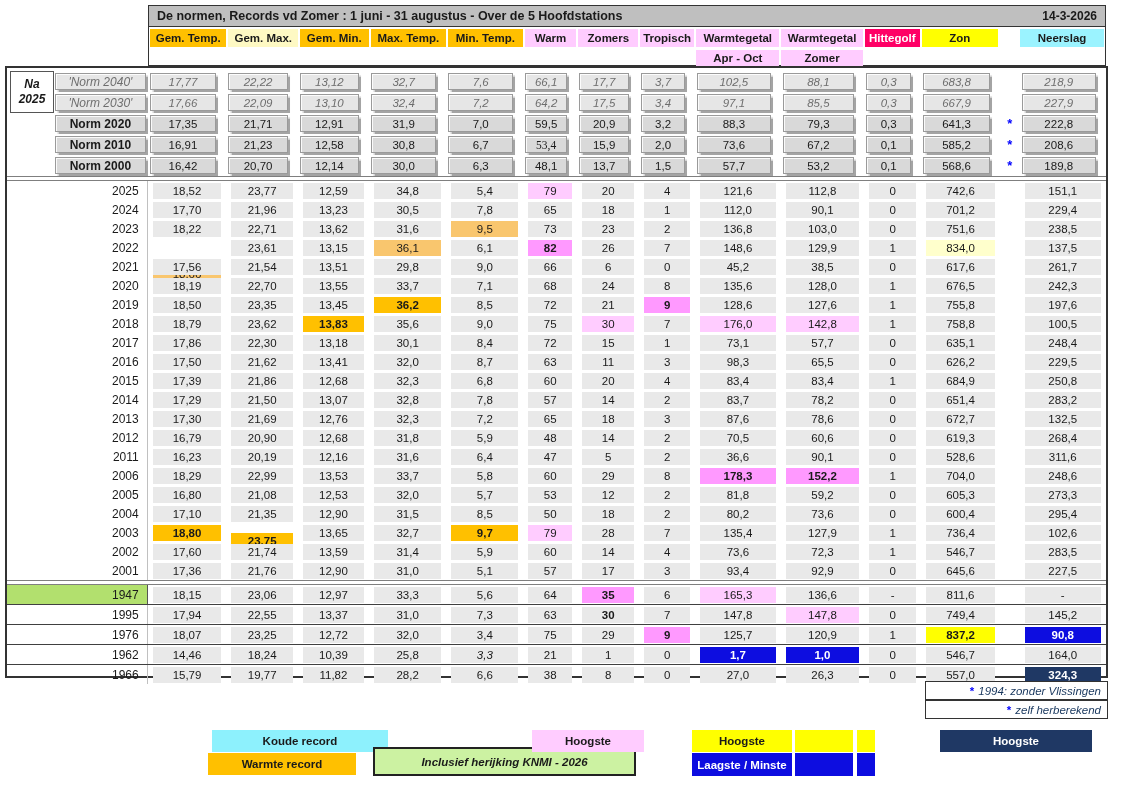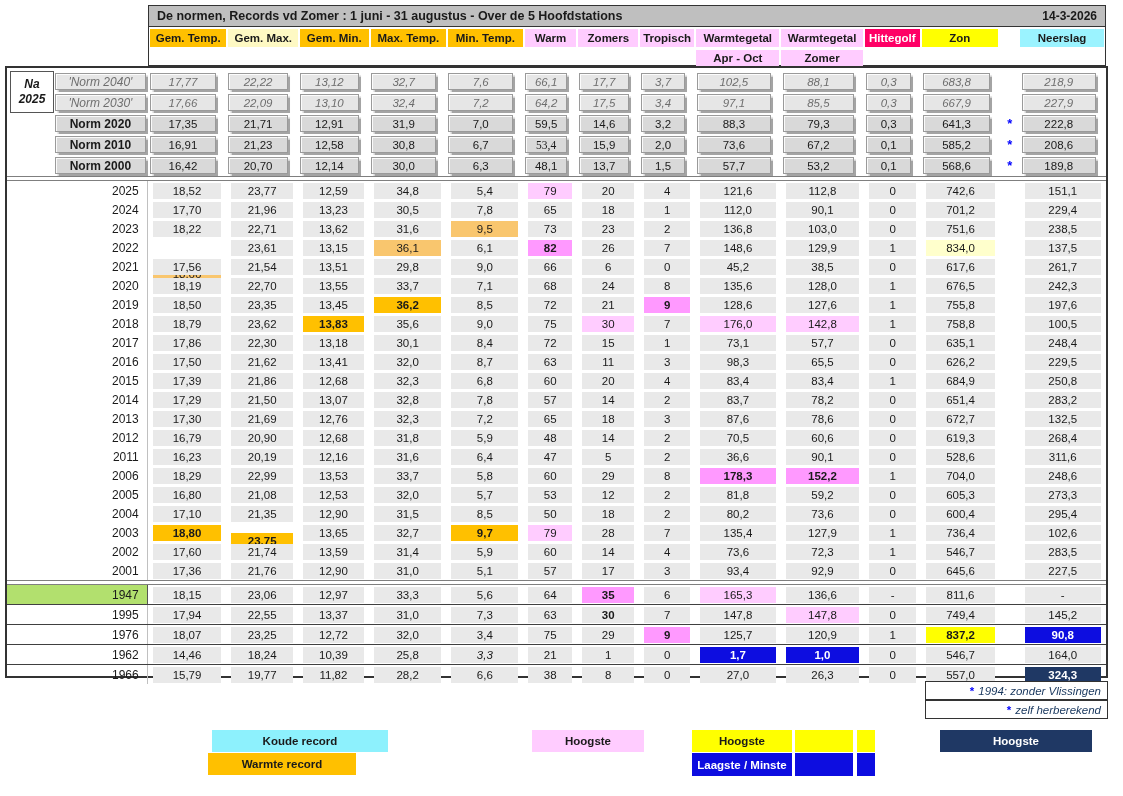--- a/index.html
+++ b/index.html
@@ -252,21 +252,21 @@
           <div class="dcell" style="width: 79px;">
             <div class="nbox">31,9</div>
           </div>
           <div class="dcell" style="width: 78px;">
             <div class="nbox">7,0</div>
           </div>
           <div class="dcell" style="width: 55px;">
             <div class="nbox">59,5</div>
           </div>
           <div class="dcell" style="width: 63px;">
-            <div class="nbox">14,6</div>
+            <div class="nbox">20,9</div>
           </div>
           <div class="dcell" style="width: 57px;">
             <div class="nbox">3,2</div>
           </div>
           <div class="dcell" style="width: 87px;">
             <div class="nbox">88,3</div>
           </div>
           <div class="dcell" style="width: 85px;">
             <div class="nbox">79,3</div>
           </div>
@@ -1508,20 +1508,21 @@
     <span class="note-star">*</span>
     <span>1994: zonder Vlissingen</span>
   </div>
   <div class="note-box" style="top:700px;">
     <span class="note-star">*</span>
     <span>zelf herberekend</span>
   </div>
 
   <div class="lg" style="left:212px;top:730px;width:176px;height:22px;background:#8DF1FD;">Koude record</div>
   <div class="lg" style="left:208px;top:753px;width:148px;height:22px;background:#FFC000;">Warmte record</div>
+  <div class="lg" style="left:373px;top:747px;width:263px;height:29px;background:#CCF2A2;border:2px solid #222;font-style:italic;">Inclusief herijking KNMI - 2026</div>
   <div class="lg" style="left:532px;top:730px;width:112px;height:22px;background:#FFCCFF;">Hoogste</div>
   <div class="lg" style="left:692px;top:730px;width:100px;height:22px;background:#FFFF00;">Hoogste</div>
   <div class="lg" style="left:795px;top:730px;width:58px;height:22px;background:#FFFF00;"></div>
   <div class="lg" style="left:857px;top:730px;width:18px;height:22px;background:#FFFF00;"></div>
   <div class="lg" style="left:692px;top:753px;width:100px;height:23px;background:#0D0DE0;color:#fff;">Laagste / Minste</div>
   <div class="lg" style="left:795px;top:753px;width:58px;height:23px;background:#0D0DE0;"></div>
   <div class="lg" style="left:857px;top:753px;width:18px;height:23px;background:#0D0DE0;"></div>
   <div class="lg" style="left:940px;top:730px;width:152px;height:22px;background:#1F3864;color:#fff;">Hoogste</div>
 </div>
 

